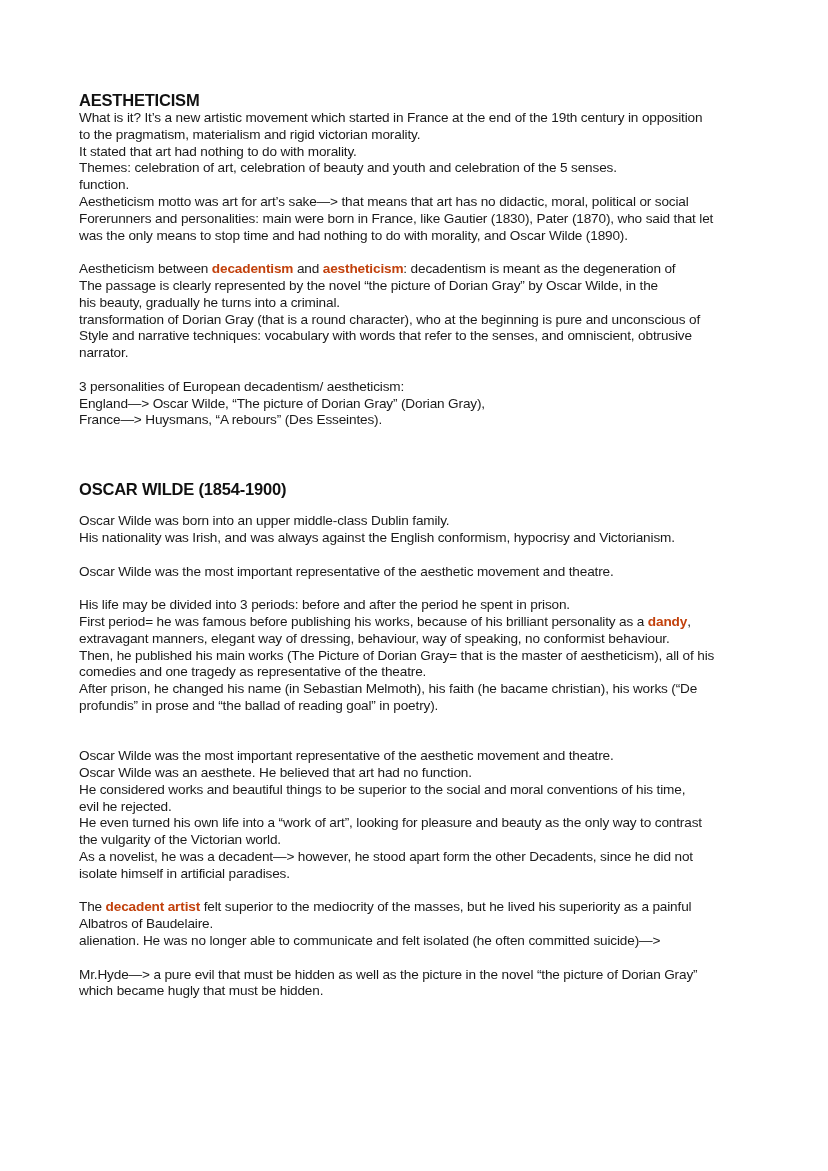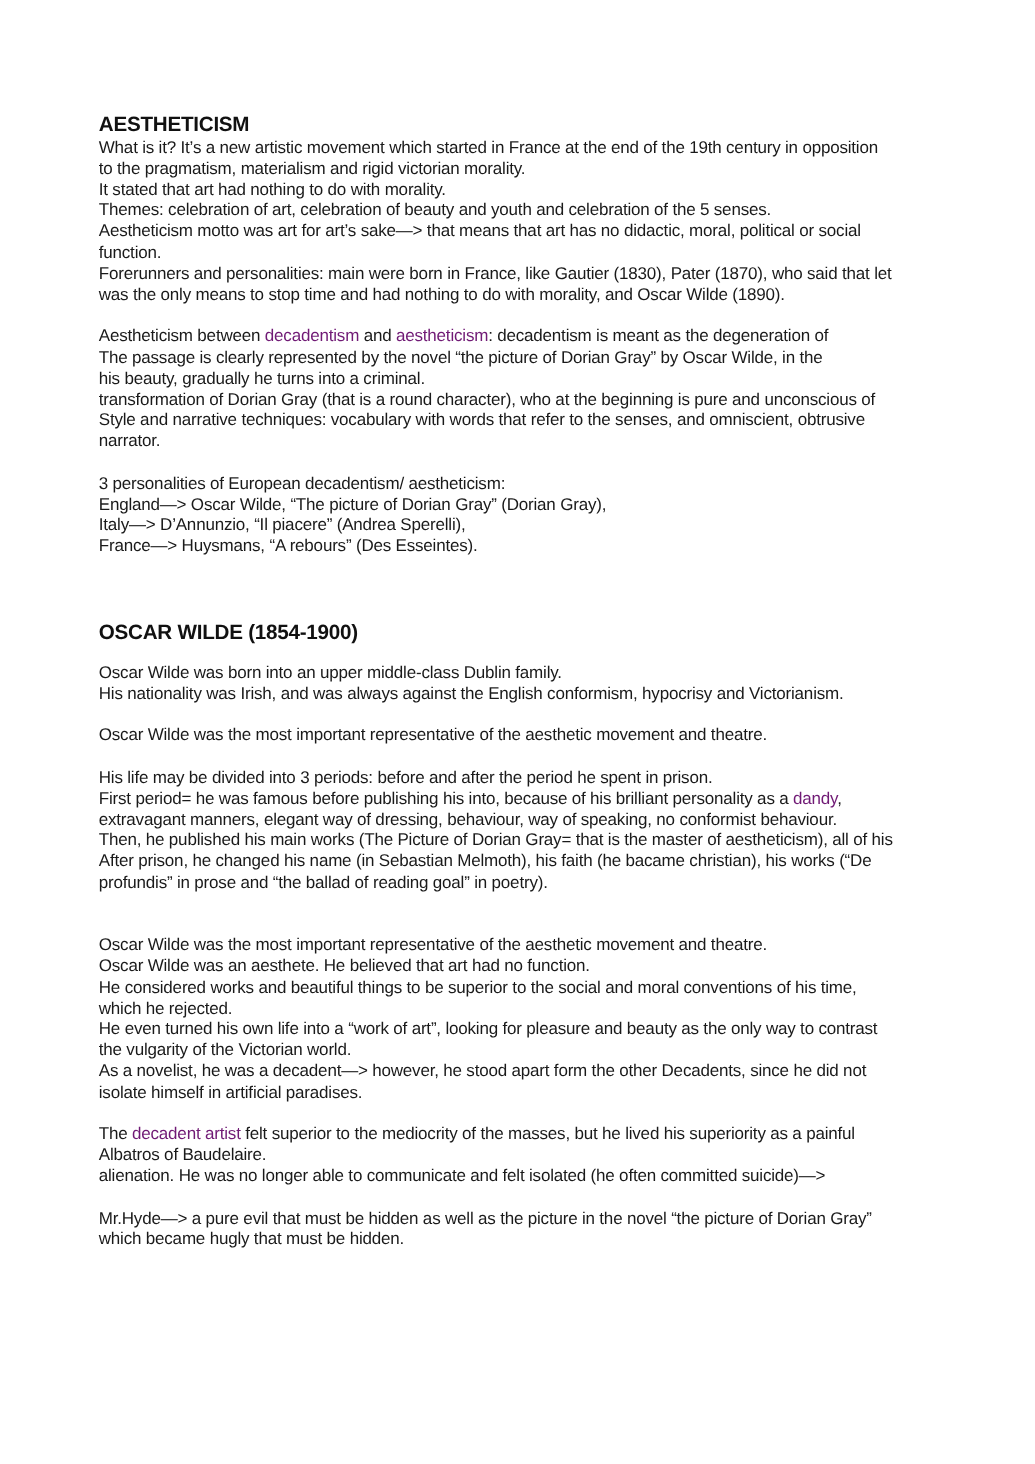--- a/index.html
+++ b/index.html
@@ -13,86 +13,86 @@
       letter-spacing: -0.15px;
     }
     .page h1 {
       margin: 0; padding: 0;
       font-size: 16.5px; font-weight: 700; line-height: 20px;
       letter-spacing: -0.2px; color: #111;
     }
     .line { display: block; white-space: nowrap; }
     .gap { display: block; height: 16.8px; }
     .gap2 { display: block; height: 33.6px; }
-    b { font-weight: 400; color: #701a75; }
+    b { font-weight: 700; color: #c2410c; }
   </style>
 </head>
 <body>
 
 <div class="page">
 
   <h1>AESTHETICISM</h1>
   <div>
     <span class="line">What is it? It’s a new artistic movement which started in France at the end of the 19th century in opposition</span>
     <span class="line">to the pragmatism, materialism and rigid victorian morality.</span>
     <span class="line">It stated that art had nothing to do with morality.</span>
     <span class="line">Themes: celebration of art, celebration of beauty and youth and celebration of the 5 senses.</span>
+    <span class="line">function.</span>
     <span class="line">Aestheticism motto was art for art’s sake—&gt; that means that art has no didactic, moral, political or social</span>
-    <span class="line">function.</span>
     <span class="line">Forerunners and personalities: main were born in France, like Gautier (1830), Pater (1870), who said that let</span>
     <span class="line">was the only means to stop time and had nothing to do with morality, and Oscar Wilde (1890).</span>
   </div>
   <span class="gap"></span>
 
   <div>
     <span class="line"><span>Aestheticism between </span><b>decadentism</b><span> and </span><b>aestheticism</b><span>: decadentism is meant as the degeneration of</span></span>
     <span class="line">The passage is clearly represented by the novel “the picture of Dorian Gray” by Oscar Wilde, in the</span>
     <span class="line">his beauty, gradually he turns into a criminal.</span>
     <span class="line">transformation of Dorian Gray (that is a round character), who at the beginning is pure and unconscious of</span>
     <span class="line">Style and narrative techniques: vocabulary with words that refer to the senses, and omniscient, obtrusive</span>
     <span class="line">narrator.</span>
   </div>
   <span class="gap"></span>
 
   <div>
     <span class="line">3 personalities of European decadentism/ aestheticism:</span>
     <span class="line">England—&gt; Oscar Wilde, “The picture of Dorian Gray” (Dorian Gray),</span>
-    <span class="line">Italy—&gt; D’Annunzio, “Il piacere” (Andrea Sperelli),</span>
     <span class="line">France—&gt; Huysmans, “A rebours” (Des Esseintes).</span>
   </div>
 
   <div style="height:50px"></div>
 
   <h1>OSCAR WILDE (1854-1900)</h1>
   <div style="height:14px"></div>
 
   <div>
     <span class="line">Oscar Wilde was born into an upper middle-class Dublin family.</span>
     <span class="line">His nationality was Irish, and was always against the English conformism, hypocrisy and Victorianism.</span>
   </div>
   <span class="gap"></span>
 
   <span class="line">Oscar Wilde was the most important representative of the aesthetic movement and theatre.</span>
   <span class="gap"></span>
 
   <div>
     <span class="line">His life may be divided into 3 periods: before and after the period he spent in prison.</span>
-    <span class="line"><span>First period= he was famous before publishing his into, because of his brilliant personality as a </span><b>dandy</b><span>,</span></span>
+    <span class="line"><span>First period= he was famous before publishing his works, because of his brilliant personality as a </span><b>dandy</b><span>,</span></span>
     <span class="line">extravagant manners, elegant way of dressing, behaviour, way of speaking, no conformist behaviour.</span>
     <span class="line">Then, he published his main works (The Picture of Dorian Gray= that is the master of aestheticism), all of his</span>
+    <span class="line">comedies and one tragedy as representative of the theatre.</span>
     <span class="line">After prison, he changed his name (in Sebastian Melmoth), his faith (he bacame christian), his works (“De</span>
     <span class="line">profundis” in prose and “the ballad of reading goal” in poetry).</span>
   </div>
   <span class="gap2"></span>
 
   <div>
     <span class="line">Oscar Wilde was the most important representative of the aesthetic movement and theatre.</span>
     <span class="line">Oscar Wilde was an aesthete. He believed that art had no function.</span>
     <span class="line">He considered works and beautiful things to be superior to the social and moral conventions of his time,</span>
-    <span class="line">which he rejected.</span>
+    <span class="line">evil he rejected.</span>
     <span class="line">He even turned his own life into a “work of art”, looking for pleasure and beauty as the only way to contrast</span>
     <span class="line">the vulgarity of the Victorian world.</span>
     <span class="line">As a novelist, he was a decadent—&gt; however, he stood apart form the other Decadents, since he did not</span>
     <span class="line">isolate himself in artificial paradises.</span>
   </div>
   <span class="gap"></span>
 
   <div>
     <span class="line"><span>The </span><b>decadent artist</b><span> felt superior to the mediocrity of the masses, but he lived his superiority as a painful</span></span>
     <span class="line">Albatros of Baudelaire.</span>

